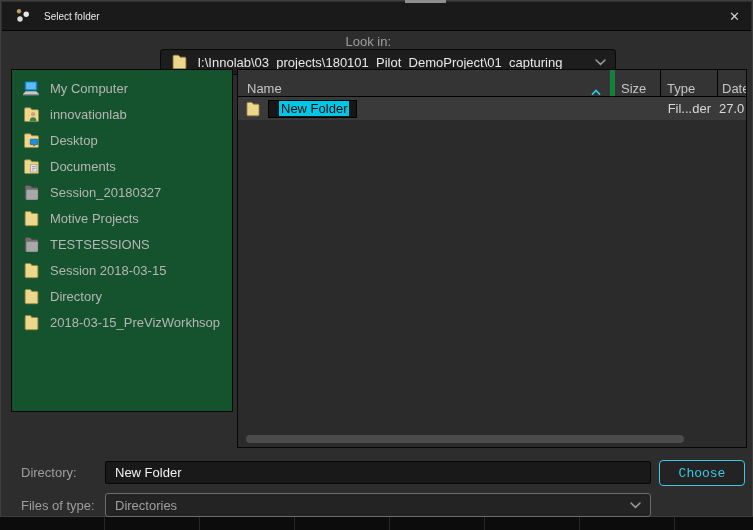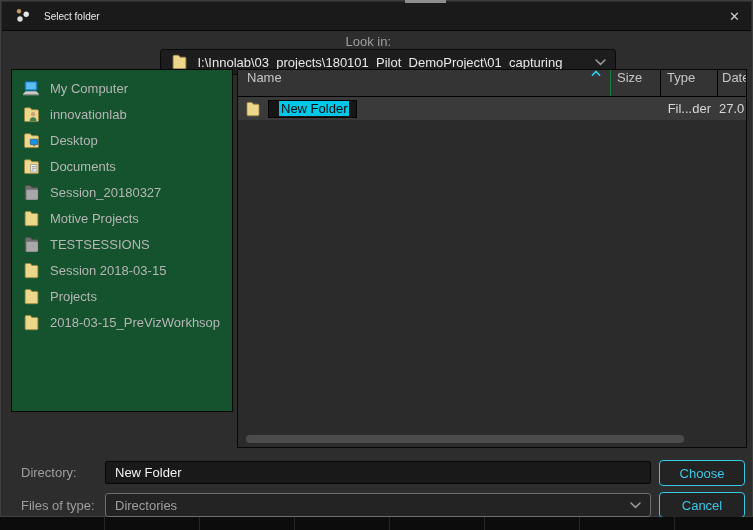--- a/index.html
+++ b/index.html
@@ -49,23 +49,23 @@
   }
   .side-item{height:26px;display:flex;align-items:center;gap:9px;padding-left:9px;cursor:default}
   .side-item .txt{color:#b6b6b6;font-size:13px;white-space:nowrap}
   .ic{flex:none;display:flex;width:20px;justify-content:center}
   .filepanel{
     position:absolute;left:236px;top:68px;width:510px;height:379px;
     background:#2b2b2b;border:1px solid #070707;box-sizing:border-box;
   }
   .cols{display:flex;height:26px;background:#343434;border-bottom:1px solid #020202;
         color:#c6c6c6;font-size:13px}
-  .col{display:flex;align-items:flex-start;padding:0 6px;box-sizing:border-box;white-space:nowrap;overflow:hidden}
+  .col{display:flex;align-items:flex-end;padding:0 6px;box-sizing:border-box;white-space:nowrap;overflow:hidden}
   .col-name{flex:1;padding-left:9px}
-  .col-size{width:50px;border-left:1px solid #15803d}
+  .col-size{width:50px;border-left:5px solid #15803d}
   .col-type{width:57px;border-left:1px solid #020202}
   .col-date{width:29px;border-left:1px solid #020202;padding:0 0 0 4px}
   .sort-ic{margin-left:auto;margin-right:3px;display:flex}
   .file-row{display:flex;align-items:center;height:23px;background:#3a3a3a;font-size:13px;color:#d8d8d8;cursor:default}
   .fcell-name{flex:1;display:flex;align-items:center;padding-left:7px;overflow:hidden}
   .rename-box{
     margin-left:8px;height:18px;background:#161616;border:1px solid #020202;
     display:inline-flex;align-items:center;padding:0 7px 0 10px;box-sizing:border-box;
   }
   .rename-box .sel{background:#00c6e8;color:#0b0b0b;font-size:13px;line-height:15px;padding:0 2px;white-space:nowrap}
@@ -85,21 +85,21 @@
   }
   .type-label{position:absolute;left:20px;top:497px}
   .type-combo{
     position:absolute;left:104px;top:492px;width:546px;height:24px;
     background:#232323;border:1px solid #6d6d6d;border-radius:3px;box-sizing:border-box;
     display:flex;align-items:center;padding:0 9px;color:#9f9f9f;font-size:13px;cursor:default;gap:12px;
   }
   .cyan-btn{
     position:absolute;width:86px;height:26px;background:#232323;
     border:1px solid #3bc7e6;border-radius:4px;color:#3bc7e6;
-    font-size:13px;font-family:Liberation Sans, sans-serif;cursor:default;
+    font-size:13px;font-family:Liberation Mono, monospace;cursor:default;
   }
   .choose-btn{left:658px;top:459px}
   .cancel-btn{left:658px;top:491px}
   
   .bottom-strip{
     position:absolute;left:0;top:517px;width:753px;height:13px;background:#0c0c0c;
     background-image:repeating-linear-gradient(90deg, transparent 0 94px, #262626 94px 95px);
     background-position:10px 0;
   }
 </style>
@@ -268,21 +268,21 @@
       </span>
       <span class="txt">Session 2018-03-15</span>
     </div>
 
     <div class="side-item">
       <span class="ic">
         <svg width="15" height="17" viewBox="0 0 14 16">
           <path d="M1 2.6 Q1 1.4 2.1 1.4 L5.4 1.4 Q6.2 1.4 6.5 2 L7.3 3.2 L11.9 3.2 Q13 3.2 13 4.3 L13 13.6 Q13 14.8 11.9 14.8 L2.1 14.8 Q1 14.8 1 13.6 Z" fill="#ecd78b" stroke="#9c8742" stroke-width="0.8"></path>
         </svg>
       </span>
-      <span class="txt">Projects</span>
+      <span class="txt">Directory</span>
     </div>
 
     <div class="side-item">
       <span class="ic">
         <svg width="15" height="17" viewBox="0 0 14 16">
           <path d="M1 2.6 Q1 1.4 2.1 1.4 L5.4 1.4 Q6.2 1.4 6.5 2 L7.3 3.2 L11.9 3.2 Q13 3.2 13 4.3 L13 13.6 Q13 14.8 11.9 14.8 L2.1 14.8 Q1 14.8 1 13.6 Z" fill="#ecd78b" stroke="#9c8742" stroke-width="0.8"></path>
         </svg>
       </span>
       <span class="txt">2018-03-15_PreVizWorkhsop</span>
     </div>
@@ -336,18 +336,17 @@
 
   <span class="lbl type-label">Files of type:</span>
   <div class="type-combo">
     <span>Directories</span>
     <span class="combo-chev">
       <svg width="11" height="7" viewBox="0 0 11 7">
           <path d="M1 1 L5.5 5.4 L10 1" stroke="#9a9a9a" stroke-width="1.5" fill="none" stroke-linecap="round"></path>
         </svg>
     </span>
   </div>
-  <button class="cyan-btn cancel-btn">Cancel</button>
 
 </div>
 
 <div class="top-artifact"></div>
 <div class="bottom-strip"></div>
 
 </body></html>

